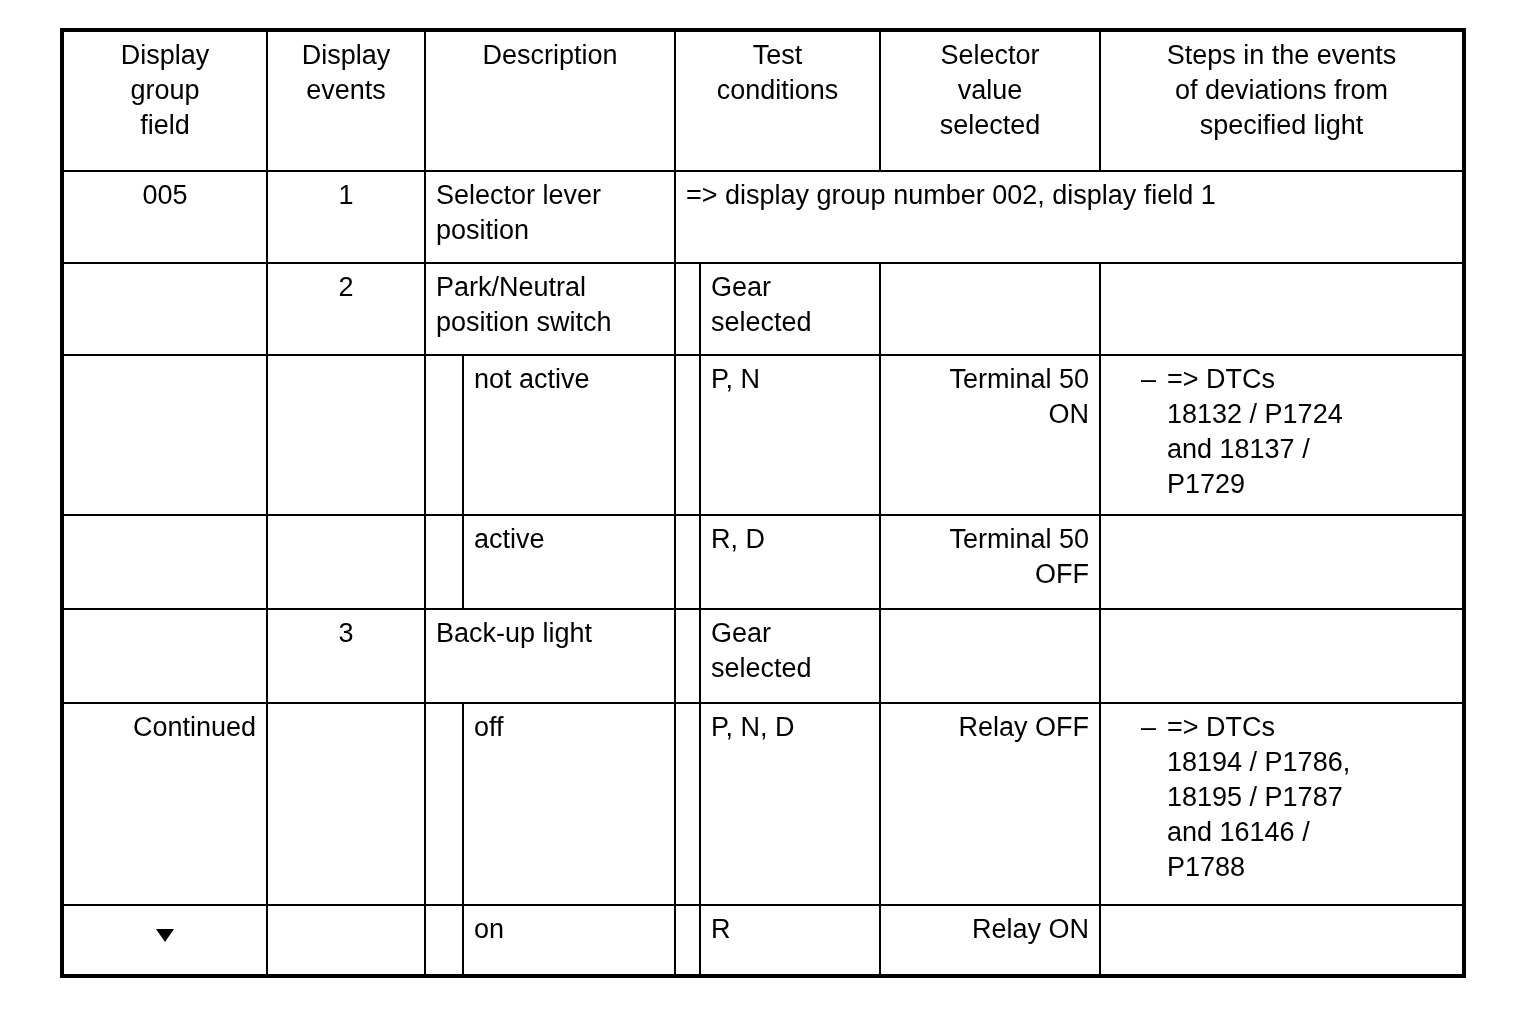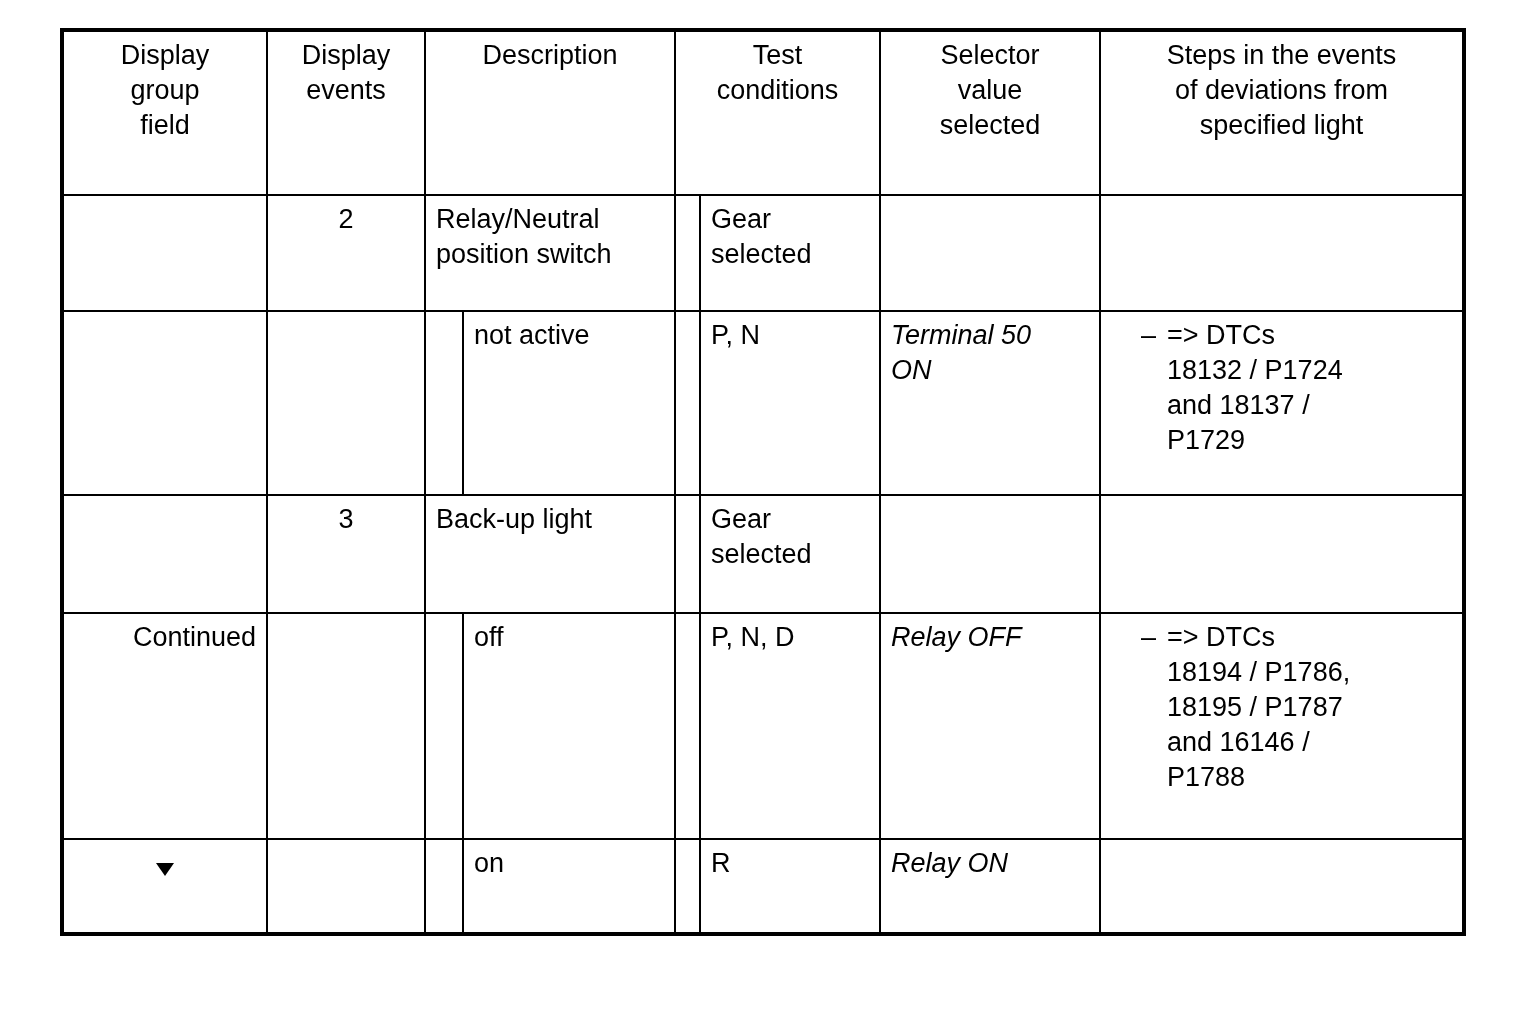--- a/index.html
+++ b/index.html
@@ -28,21 +28,21 @@
     left: 60px;
     top: 28px;
     width: 1397px;   
     border-collapse: collapse;
     table-layout: fixed;
     border: 4px solid #000;
     background: #fff;
   }
   #spec-table td, #spec-table th {
     border: 2px solid #000;
-    padding: 6px 10px 24px 10px;
+    padding: 6px 10px 0 10px;
     vertical-align: top;
     font-size: 27px;
     line-height: 1.30;
     font-weight: normal;
     background: #fff;
   }
 
   
   col.c-group  { width: 205px; }
   col.c-field  { width: 158px; }
@@ -63,21 +63,21 @@
     padding: 8px 6px 10px 6px;
     height: 132px;
     border-bottom-width: 4px;
   }
 
   td.group-cell   { text-align: center; }
   td.group-cell.continued { text-align: right; padding-left: 12px; }
   td.field-cell   { text-align: center; }
   td.desc-cell    { text-align: left; }
   td.test-cell    { text-align: left; }
-  td.spec-cell    { text-align: left; font-style: italic; }
+  td.spec-cell    { text-align: right; }
   td.steps-cell   { text-align: left; }
 
   
   td.ind-cell, td.tcind-cell { padding: 0; }
 
   
   tr.r-005      td { height: 84px; }
   tr.r-pn       td { height: 84px; }
   tr.r-notact   td { height: 152px; }
   tr.r-act      td { height: 86px; }
@@ -153,26 +153,35 @@
         <th colspan="1">
           <span>Steps in the events</span><br>
           <span>of deviations from</span><br>
           <span>specified light</span>
         </th>
       </tr>
     </thead>
 
     <tbody>
 
+      <tr class="r-005">
+        <td class="group-cell">005</td>
+        <td class="field-cell">1</td>
+        <td class="desc-cell" colspan="2">
+          <span>Selector lever</span><br>
+          <span>position</span>
+        </td>
+        <td class="test-cell" colspan="4">=&gt; display group number 002, display field 1</td>
+      </tr>
 
       <tr class="r-pn">
         <td class="group-cell"></td>
         <td class="field-cell">2</td>
         <td class="desc-cell" colspan="2">
-          <span>Relay/Neutral</span><br>
+          <span>Park/Neutral</span><br>
           <span>position switch</span>
         </td>
         <td class="tcind-cell"></td>
         <td class="test-cell">
           <span>Gear</span><br>
           <span>selected</span>
         </td>
         <td class="spec-cell"></td>
         <td class="steps-cell"></td>
       </tr>
@@ -192,20 +201,33 @@
           <span class="steps-item">
             <span class="dash">–</span>
             <span>=&gt; DTCs</span><br>
             <span>18132 / P1724</span><br>
             <span>and 18137 /</span><br>
             <span>P1729</span>
           </span>
         </td>
       </tr>
 
+      <tr class="r-act">
+        <td class="group-cell"></td>
+        <td class="field-cell"></td>
+        <td class="ind-cell"></td>
+        <td class="desc-cell">active</td>
+        <td class="tcind-cell"></td>
+        <td class="test-cell">R, D</td>
+        <td class="spec-cell">
+          <span>Terminal 50</span><br>
+          <span>OFF</span>
+        </td>
+        <td class="steps-cell"></td>
+      </tr>
 
       <tr class="r-backup">
         <td class="group-cell"></td>
         <td class="field-cell">3</td>
         <td class="desc-cell" colspan="2">Back-up light</td>
         <td class="tcind-cell"></td>
         <td class="test-cell">
           <span>Gear</span><br>
           <span>selected</span>
         </td>

